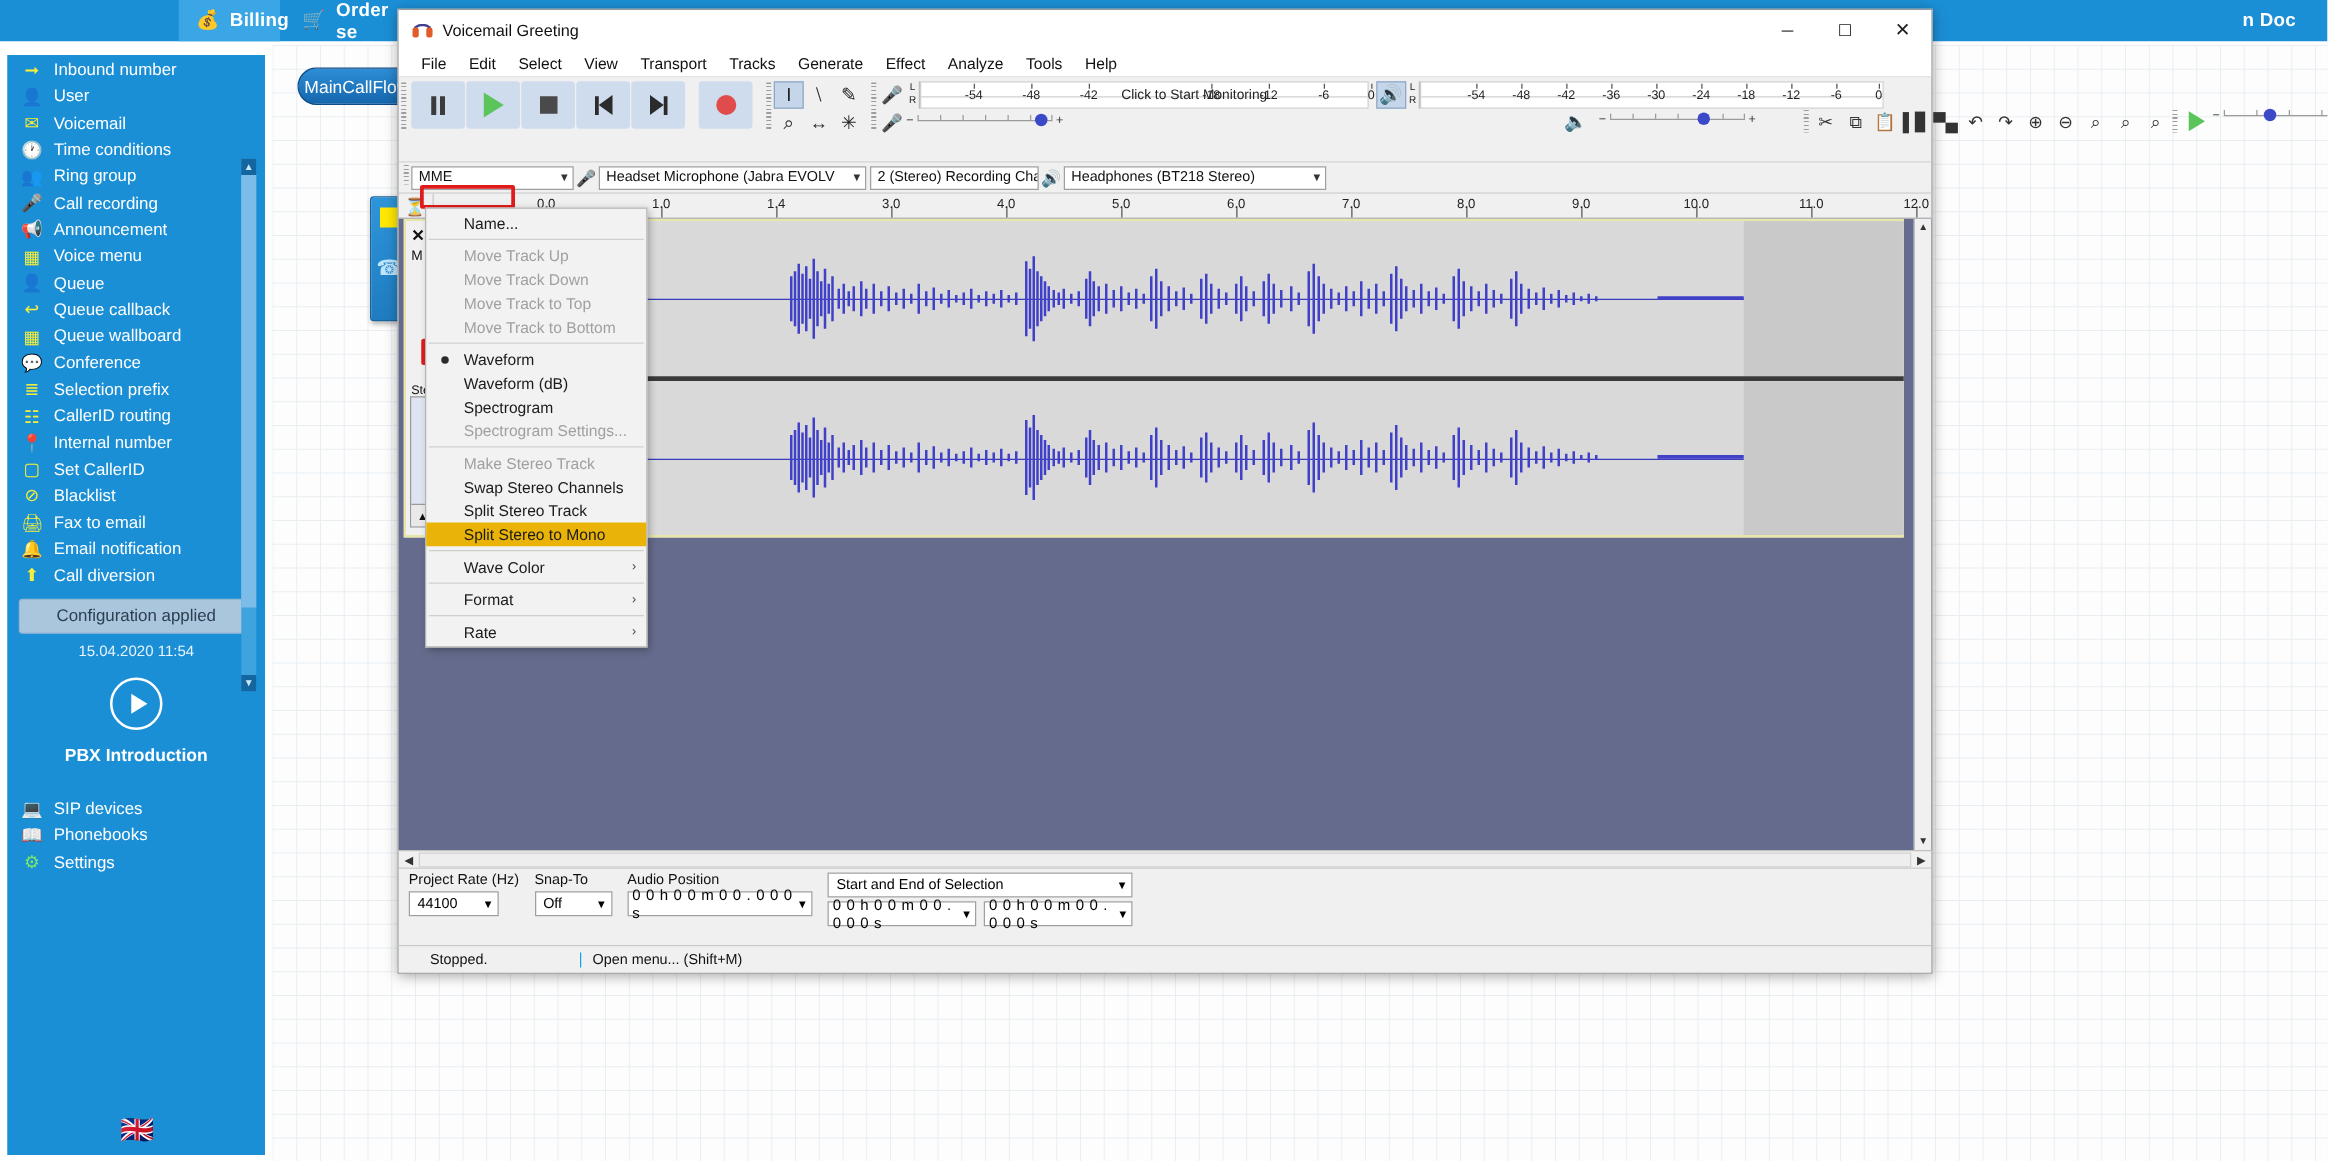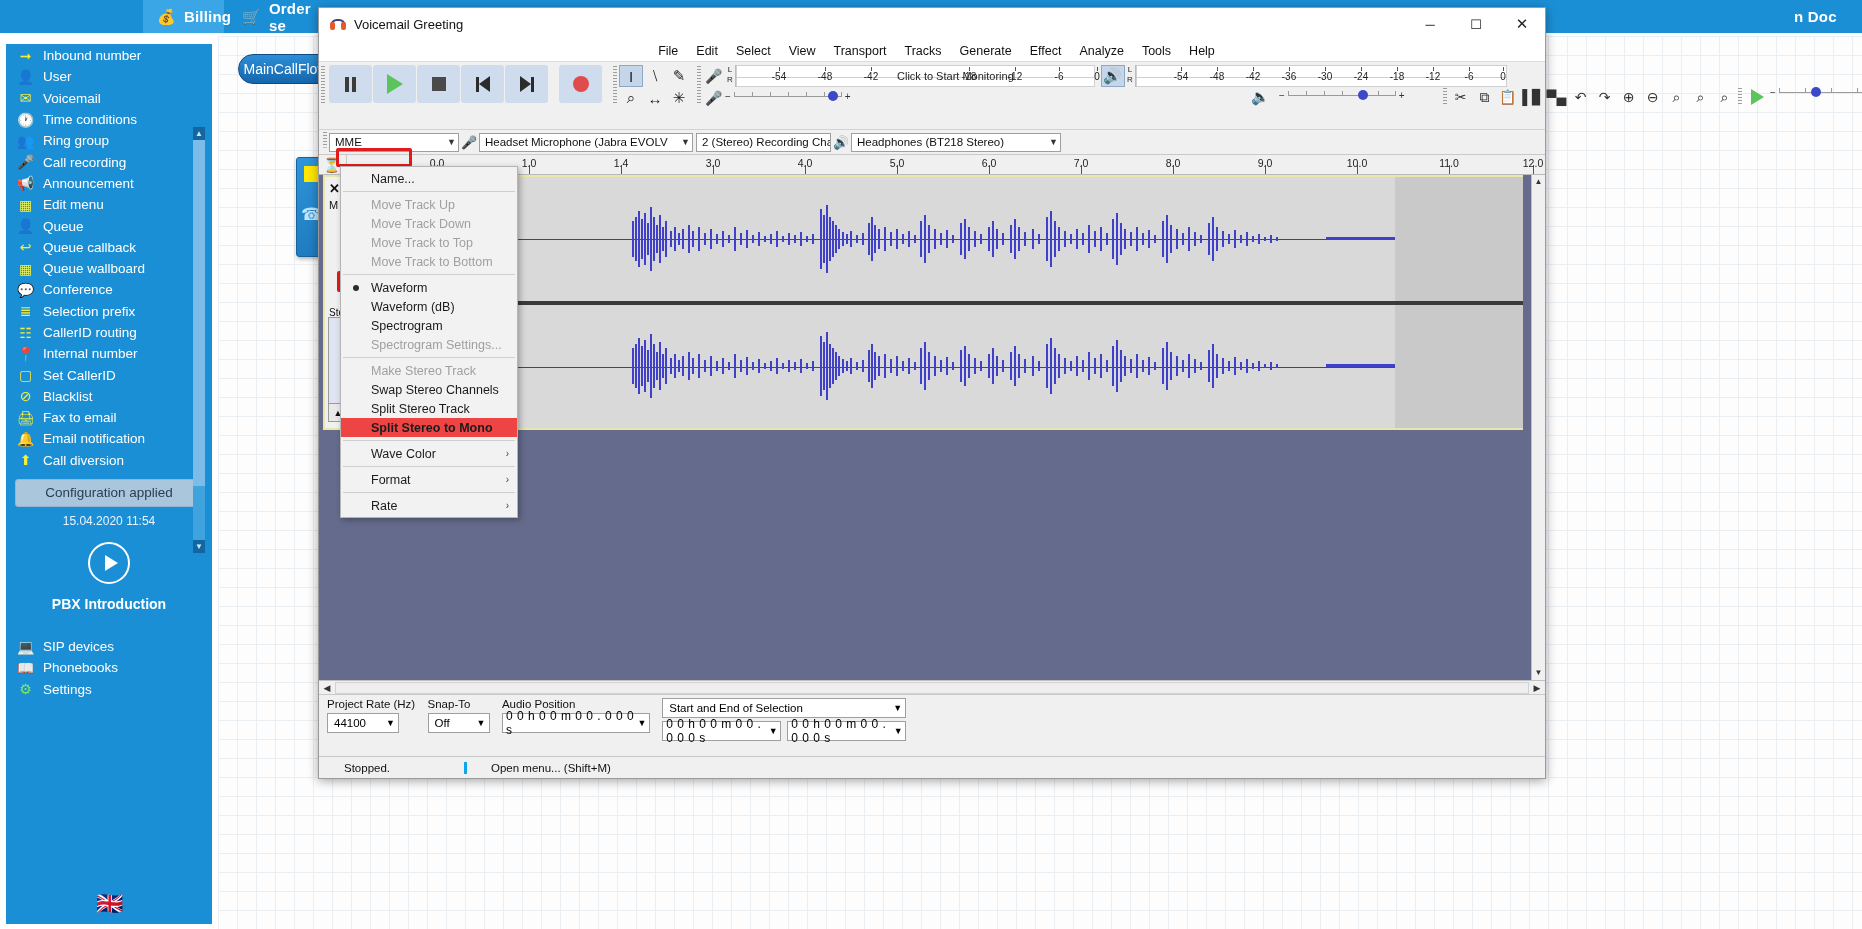--- a/index.html
+++ b/index.html
@@ -81,21 +81,21 @@
   #aud-title { height:32px; display:flex; align-items:center; background:#ffffff; }
   #aud-title .app-ico { margin:0 8px 0 11px; width:16px; height:16px; position:relative; }
   #aud-title .app-ico .band { position:absolute; left:0; top:3px; width:16px; height:7px; border-radius:7px 7px 0 0; border:2px solid #3f3f8f; border-bottom:none; }
   #aud-title .app-ico .lcup { position:absolute; left:0; bottom:2px; width:5px; height:8px; background:#e25b2a; border-radius:2px; }
   #aud-title .app-ico .rcup { position:absolute; right:0; bottom:2px; width:5px; height:8px; background:#e25b2a; border-radius:2px; }
   #aud-title .ttl { font-size:13px; color:#111; }
   #aud-title .winbtns { margin-left:auto; display:flex; }
   #aud-title .winbtn { width:46px; height:32px; display:flex; align-items:center; justify-content:center; font-size:13px; color:#222; }
   #aud-title .winbtn.close { font-size:15px; }
 
-  #aud-menu { height:22px; display:flex; align-items:center; padding-left:9px; background:#ffffff; border-bottom:1px solid #dcdcdc;justify-content:center; }
+  #aud-menu { height:22px; display:flex; align-items:center; padding-left:9px; background:#ffffff; border-bottom:1px solid #dcdcdc; }
   #aud-menu .mi { padding:0 9px; font-size:12.5px; color:#111; line-height:22px; }
 
   #aud-tools { background:#f0f0f0; border-bottom:1px solid #d3d3d3; position:relative; height:68px; }
   .grip { width:8px; align-self:stretch; background-image:repeating-linear-gradient(to bottom,#9d9d9d 0 1px,transparent 1px 3px); background-position:center; background-repeat:no-repeat; background-size:4px 82%; flex:0 0 8px; }
 
   .trow { display:flex; align-items:flex-start; }
   .transport { display:flex; padding:3px 0 0 2px; }
   .tbtn { width:43px; height:38px; background:#cfdcee; border-radius:3px; margin-right:1px; display:flex; align-items:center; justify-content:center; }
   .tbtn.rec { margin-left:10px; }
   .ico-pause { display:flex; gap:3px; }
@@ -177,35 +177,35 @@
 
   #aud-bottom { height:62px; background:#f0f0f0; border-top:1px solid #c9c9c9; padding:3px 0 0 8px; }
   .bgrp { display:inline-flex; flex-direction:column; vertical-align:top; margin-right:9px; }
   .bgrp .cap { font-size:11.5px; color:#111; margin-bottom:3px; }
   .bsel { height:20px; border:1px solid #9f9f9f; background:#ffffff; display:flex; align-items:center; padding:0 3px 0 6px; font-size:11.5px; }
   .bsel .cv { margin-left:auto; font-size:9px; padding-left:6px; }
   .tfield { height:20px; border:1px solid #9f9f9f; background:#ffffff; display:flex; align-items:center; font-size:12px; letter-spacing:.5px; padding:0 2px 0 3px; font-family:"Liberation Sans",sans-serif; }
   .tfield .cv { margin-left:auto; font-size:9px; }
   #aud-status { height:22px; border-top:1px solid #c9c9c9; display:flex; align-items:center; background:#f0f0f0; font-size:11.5px; color:#111; }
   #aud-status .s1 { width:145px; padding-left:25px; }
-  #aud-status .s2 { padding-left:24px; border-left:3px solid #0ea5e9; flex:1; }
+  #aud-status .s2 { padding-left:9px; border-left:1px solid #0ea5e9; flex:1; }
 
   
   .anno-rect { position:absolute; border:3px solid #e01b1b; border-radius:2px; pointer-events:none; }
   .anno-ell { position:absolute; border:3px solid #d81616; border-radius:50%; pointer-events:none; }
 
   
   #ctxmenu {
     position:absolute; left:340px; top:166px; width:178px;
     background:#f2f2f2; border:1px solid #b5b5b5; box-shadow:2px 2px 6px rgba(0,0,0,.3);
     padding:2px 0; z-index:40;
   }
   #ctxmenu .row { height:19px; display:flex; align-items:center; padding-left:30px; font-size:12.5px; color:#1b1b1b; position:relative; }
   #ctxmenu .row.dis { color:#a0a0a0; }
-  #ctxmenu .row.hl { background:#ef4444;font-weight:bold; }
+  #ctxmenu .row.hl { background:#eab308; }
   #ctxmenu .row .sub { position:absolute; right:8px; font-size:10px; color:#444; }
   #ctxmenu .row .bullet { position:absolute; left:12px; width:6px; height:6px; border-radius:50%; background:#2b2b2b; }
   #ctxmenu .sep { height:1px; background:#cfcfcf; margin:3px 2px; }
 </style>
 </head>
 <body>
 
 <div id="webapp">
   <div id="topbar">
     <div class="tab active" style="left:143px;width:81px;">
@@ -259,21 +259,21 @@
     <div class="sb-item">
         <span class="ic">🎤</span>
         <span class="lb">Call recording</span>
       </div>
     <div class="sb-item">
         <span class="ic">📢</span>
         <span class="lb">Announcement</span>
       </div>
     <div class="sb-item">
         <span class="ic">▦</span>
-        <span class="lb">Edit menu</span>
+        <span class="lb">Voice menu</span>
       </div>
     <div class="sb-item">
         <span class="ic">👤</span>
         <span class="lb">Queue</span>
       </div>
     <div class="sb-item">
         <span class="ic">↩</span>
         <span class="lb">Queue callback</span>
       </div>
     <div class="sb-item">

